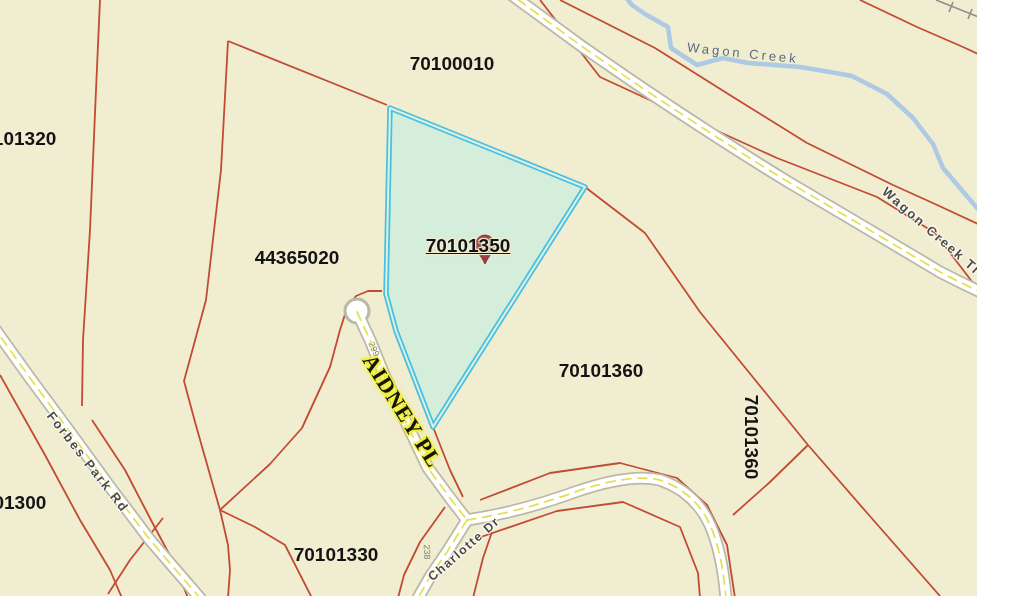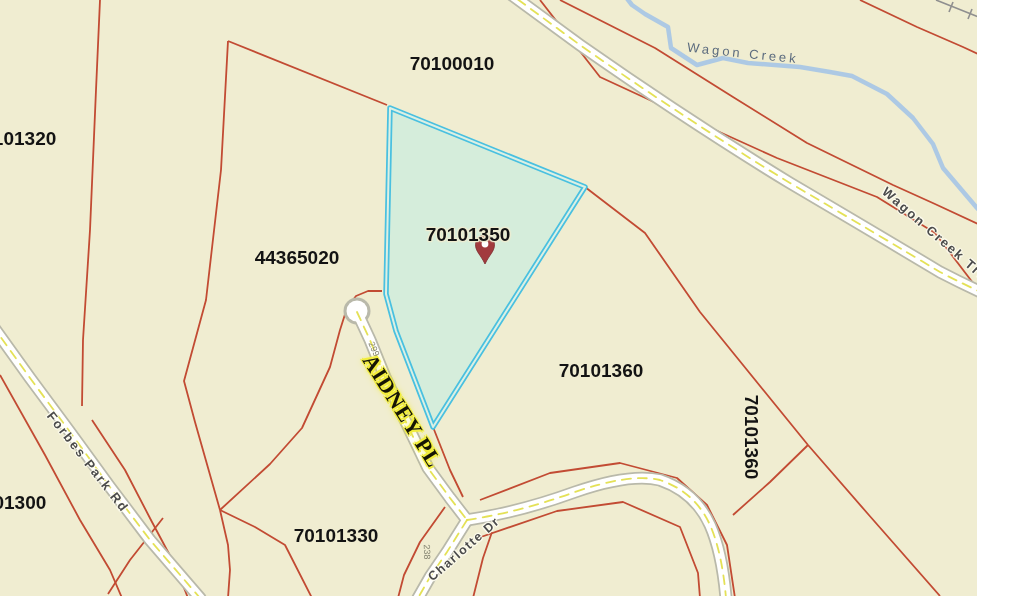--- a/index.html
+++ b/index.html
@@ -106,25 +106,25 @@
 
     <g>
       <path d="M485,264 C480.5,254.5 475.5,251.5 475.5,244.5 a9.5,9.5 0 1 1 19,0 c0,7 -5,10 -9.5,19.5 z" stroke="#7c2a2d" stroke-width="0.8" fill="#a23b3e"></path>
       <circle cx="485" cy="244" r="3.4" fill="#ffffff"></circle>
     </g>
   </svg>
 
   <div class="lbl parcel-lbl" style="left:452px;top:64px;">70100010</div>
   <div class="lbl parcel-lbl" style="left:14px;top:139px;">70101320</div>
   <div class="lbl parcel-lbl" style="left:297px;top:258px;">44365020</div>
-  <div class="lbl parcel-lbl" style="left:468px;top:235px;">70101350</div>
+  <div class="lbl parcel-lbl" style="left:468px;top:246px;text-decoration:underline;">70101350</div>
   <div class="lbl parcel-lbl" style="left:601px;top:371px;">70101360</div>
   <div class="lbl parcel-lbl" style="left:751px;top:437px;--r:90deg;">70101360</div>
   <div class="lbl parcel-lbl" style="left:4px;top:503px;">70101300</div>
-  <div class="lbl parcel-lbl" style="left:336px;top:536px;">70101330</div>
+  <div class="lbl parcel-lbl" style="left:336px;top:555px;">70101330</div>
 
   <div class="lbl road-lbl" style="left:88px;top:462px;--r:52deg;">Forbes Park Rd</div>
   <div class="lbl big-road-lbl" style="left:402px;top:411px;--r:58deg;">AIDNEY PL</div>
   <div class="lbl road-lbl" style="left:464px;top:549px;--r:-41deg;font-size:12.5px;letter-spacing:1.5px;">Charlotte Dr</div>
   <div class="lbl road-lbl" style="left:934px;top:233px;--r:41deg;">Wagon Creek Trl</div>
 
   <div class="lbl water-lbl" style="left:743px;top:53px;--r:6deg;">Wagon Creek</div>
 
   <div class="lbl addr-lbl" style="left:374px;top:349px;--r:66deg;">299</div>
   <div class="lbl addr-lbl" style="left:427px;top:552px;--r:88deg;">238</div>

